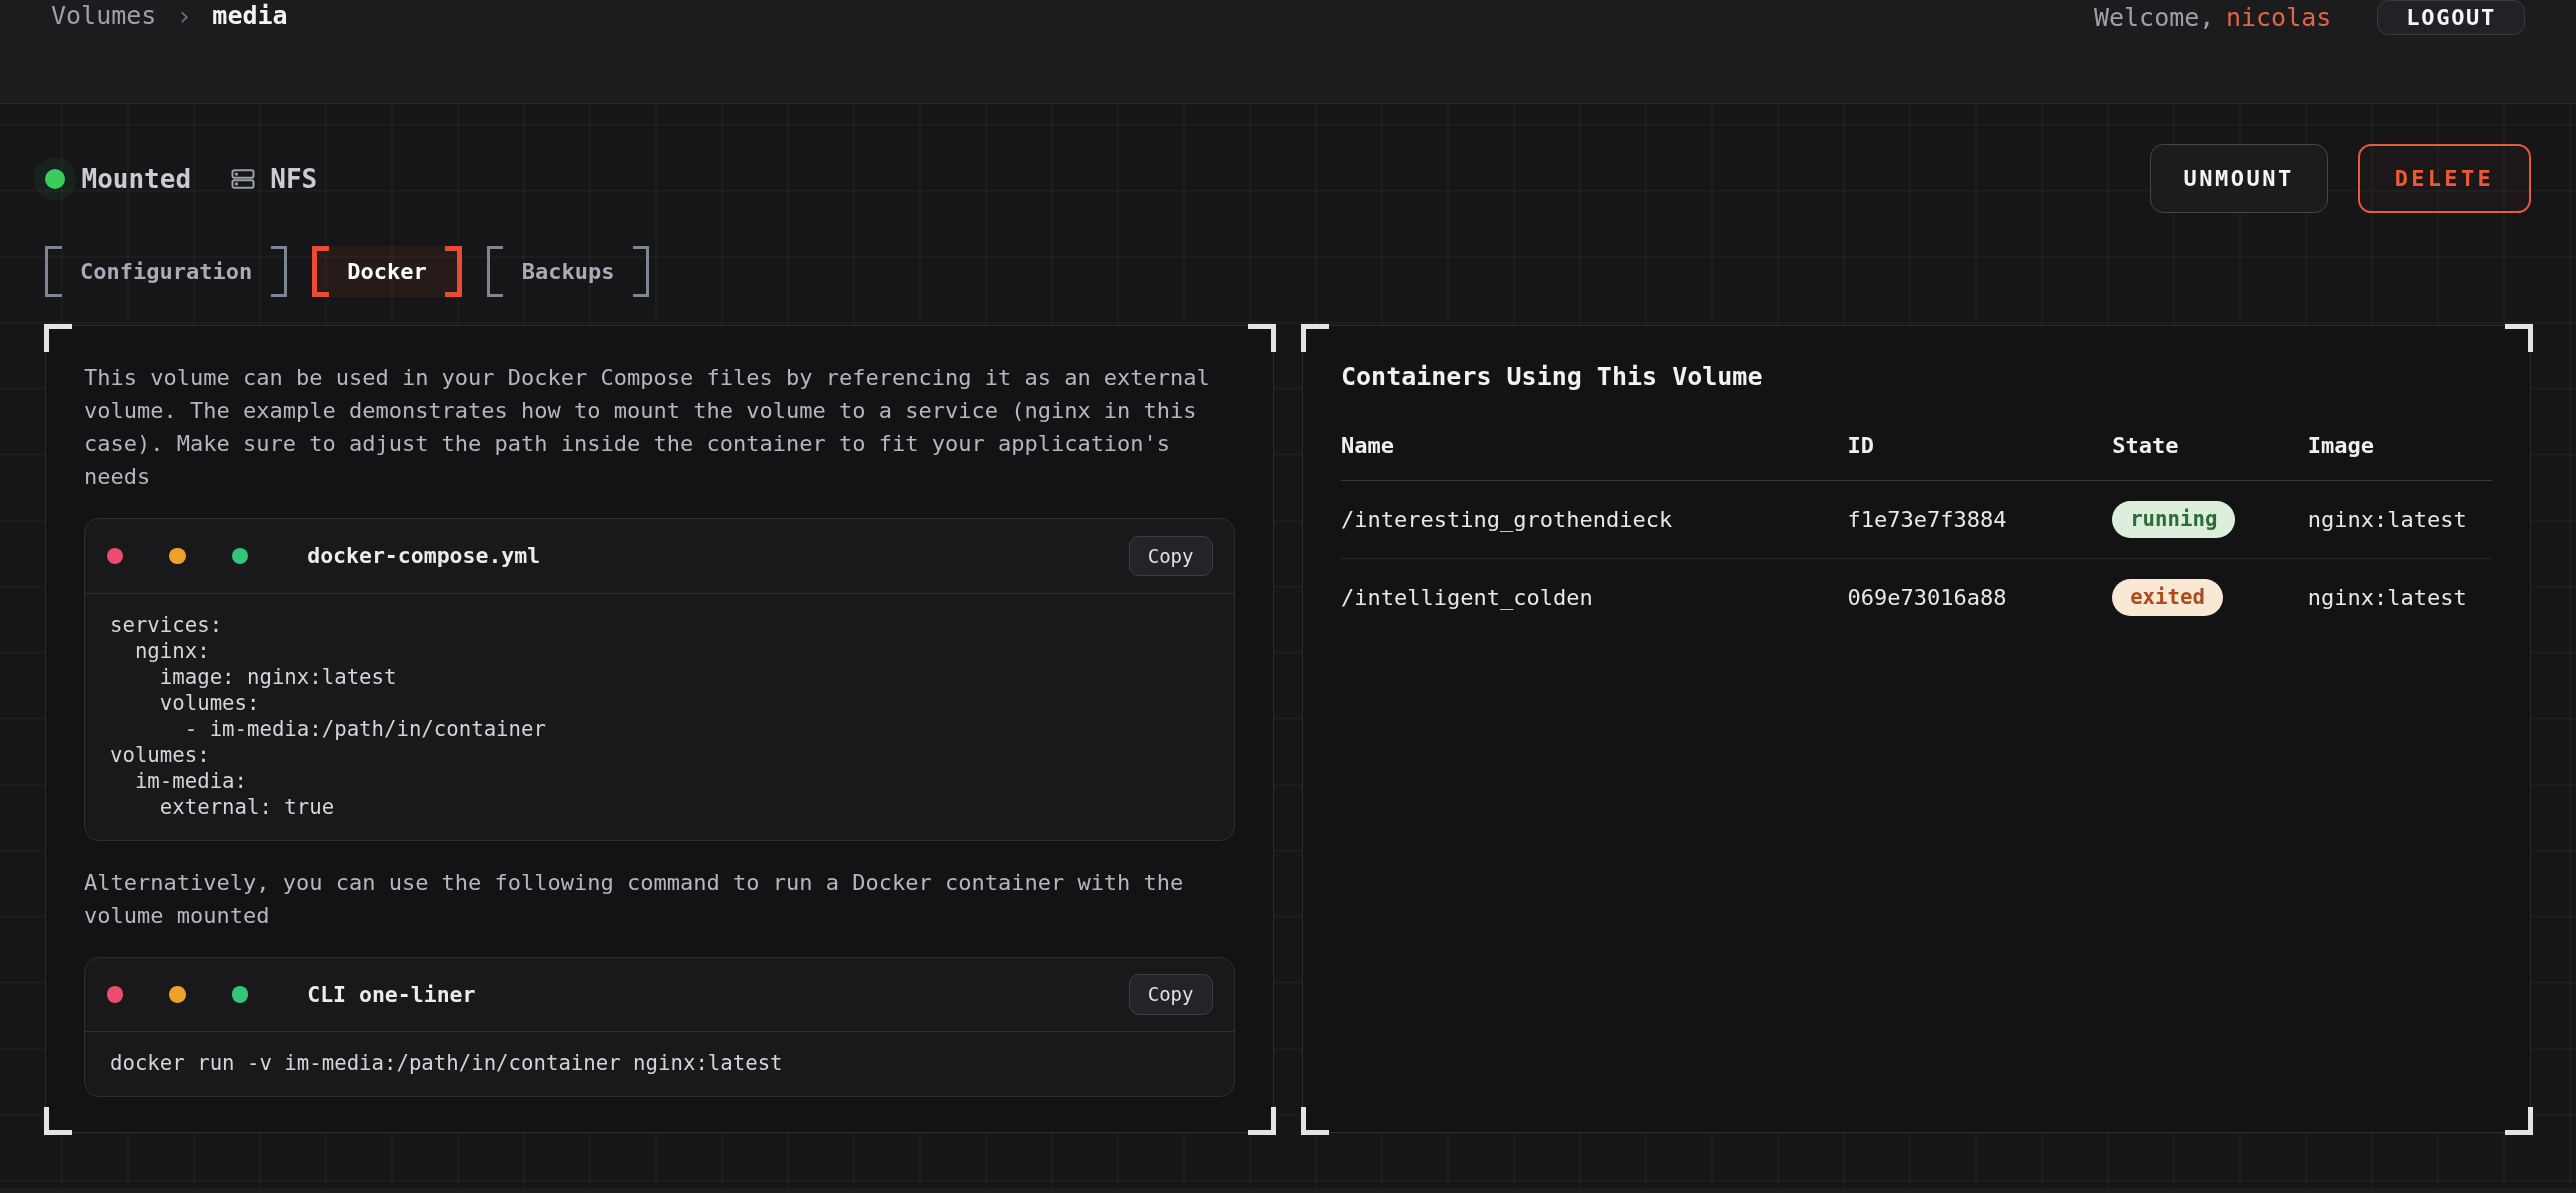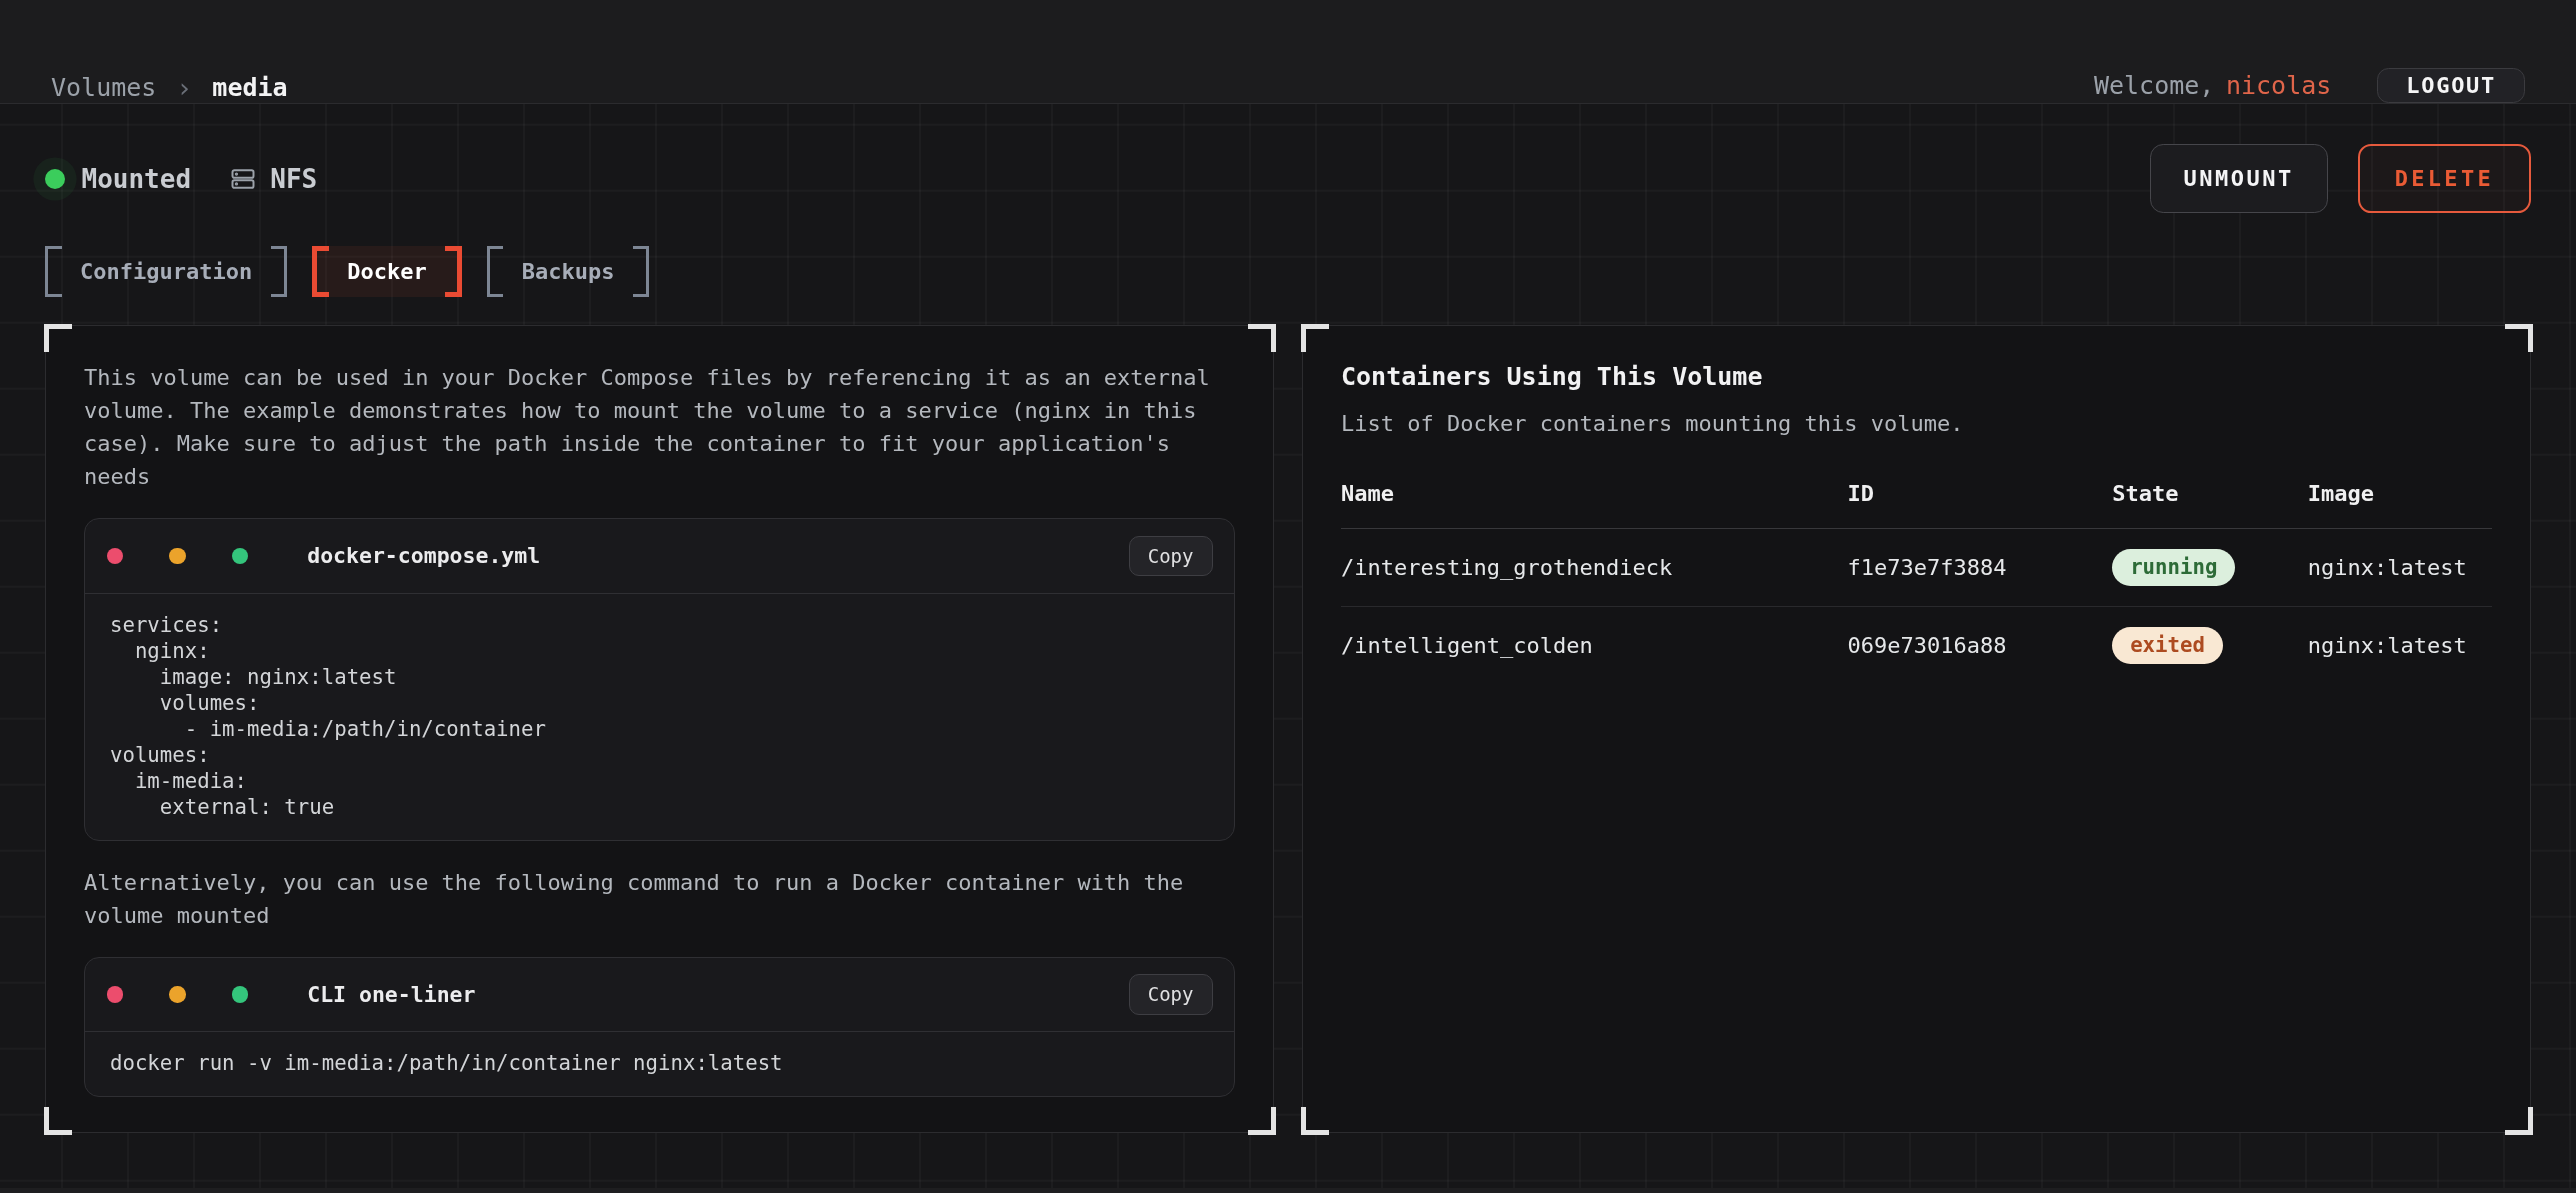--- a/index.html
+++ b/index.html
@@ -13,21 +13,21 @@
       linear-gradient(rgba(255,255,255,0.032) 1.7px, transparent 1.7px),
       linear-gradient(90deg, rgba(255,255,255,0.032) 1.7px, transparent 1.7px);
     background-size:66px 66px;
     background-position:-5px -8.3px;
   }
   .page::after { content:""; position:absolute; left:0; right:0; bottom:0; height:5.8px; background:#1e1e20; }
 
   
   .top-bar {
     position:relative; height:104px; background:#1c1c1e; border-bottom:1.7px solid #2b2b2e;
-    display:flex; align-items:flex-end; justify-content:space-between; padding:0 51px;
+    display:flex; align-items:flex-start; justify-content:space-between; padding:0 51px;
   }
   .breadcrumb { display:flex; align-items:center; font-size:25px; }
   .crumb-root { color:#9ba1a9; cursor:pointer; }
   .crumb-sep { color:#6a6f78; margin:0 20px; font-size:26.5px; }
   .crumb-current { color:#f3f3f4; font-weight:bold; }
   .top-right { display:flex; align-items:center; }
   .welcome { color:#9ba1a9; font-size:25px; }
   .username { color:#e0654a; font-size:25px; margin-left:11.6px; }
   .logout-btn {
     margin-left:46px; background:#222226; border:1.7px solid #3b3b3f; border-radius:11.6px;
@@ -216,21 +216,20 @@
         </div>
       </section>
 
       <section class="panel">
         <span class="corner tl"></span>
         <span class="corner tr"></span>
         <span class="corner bl"></span>
         <span class="corner br"></span>
 
         <h2>Containers Using This Volume</h2>
-        <p class="desc">List of Docker containers mounting this volume.</p>
 
         <table class="containers-table">
           <thead>
             <tr>
               <th class="col-name">Name</th>
               <th class="col-id">ID</th>
               <th class="col-state">State</th>
               <th class="col-image">Image</th>
             </tr>
           </thead>

